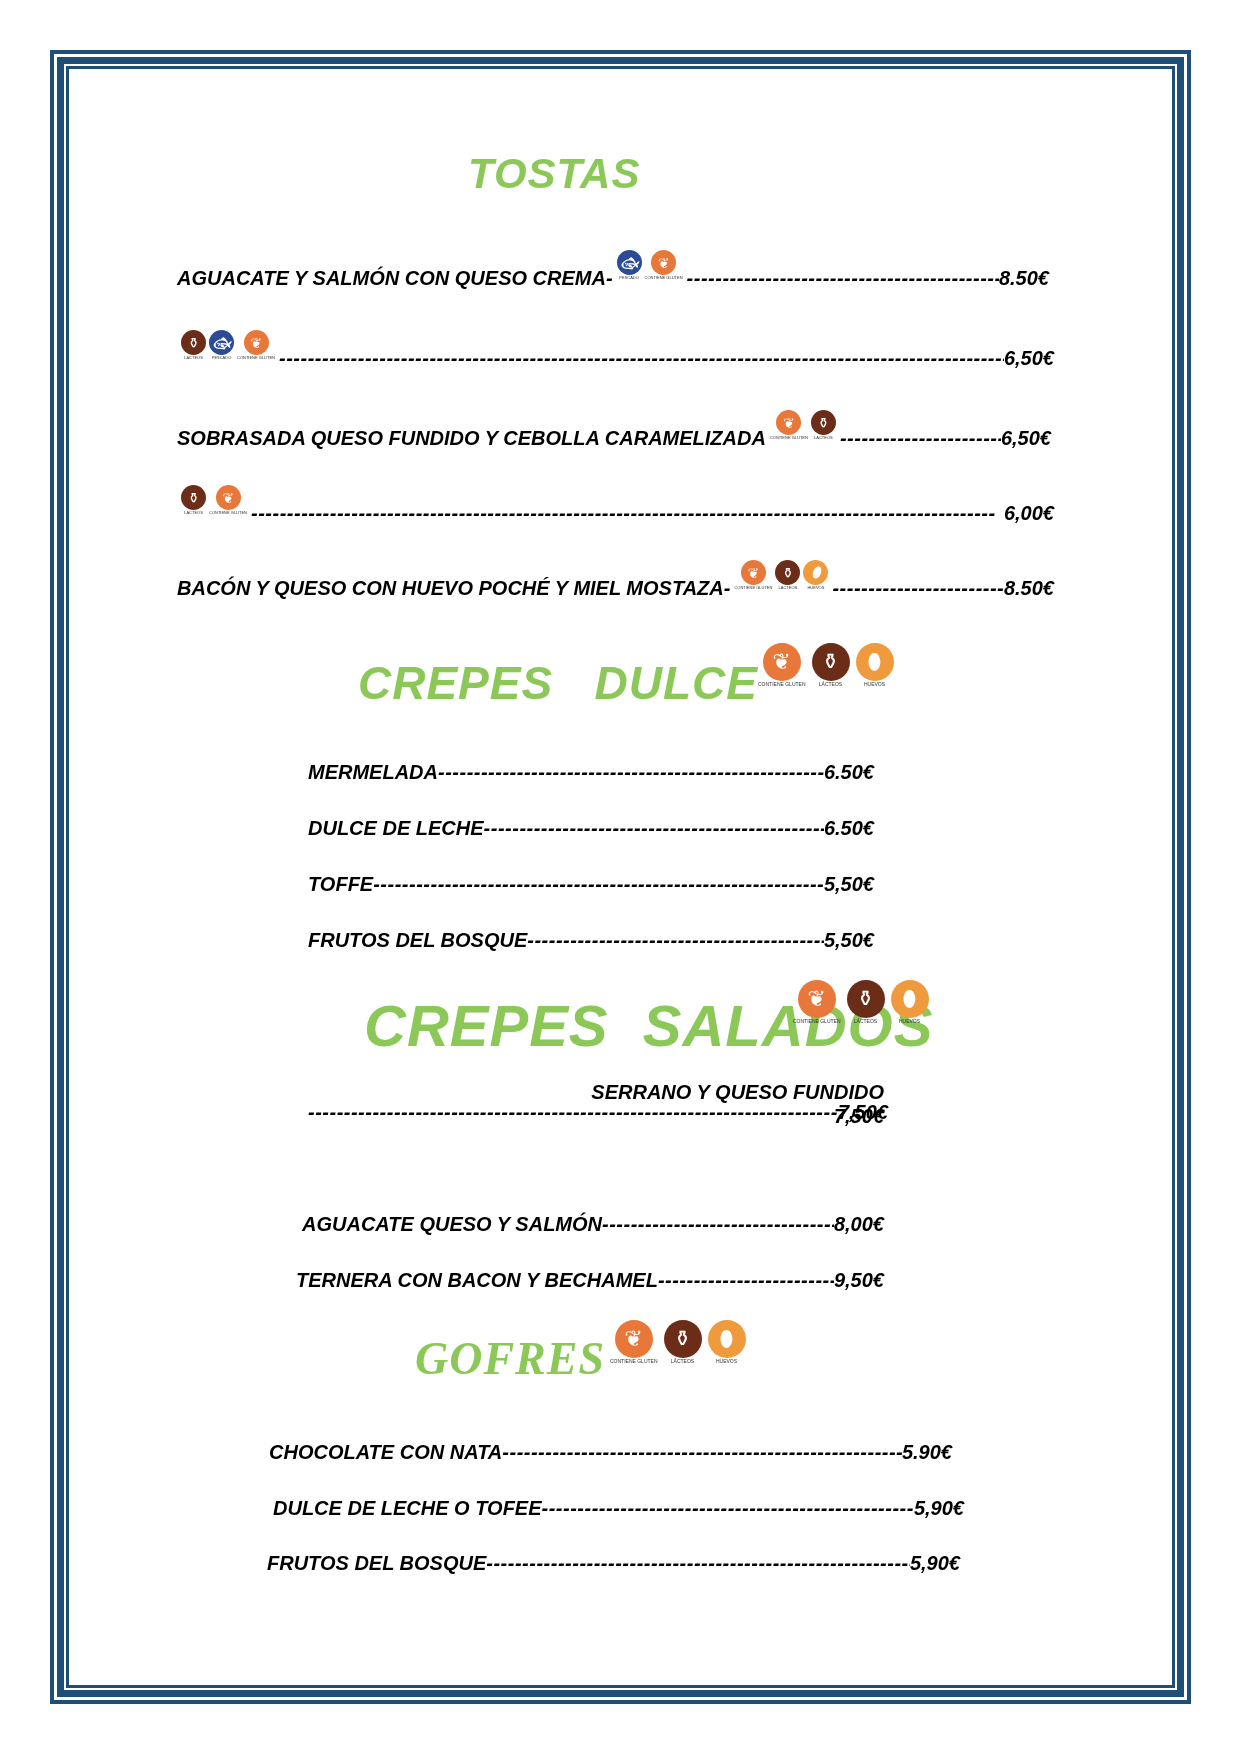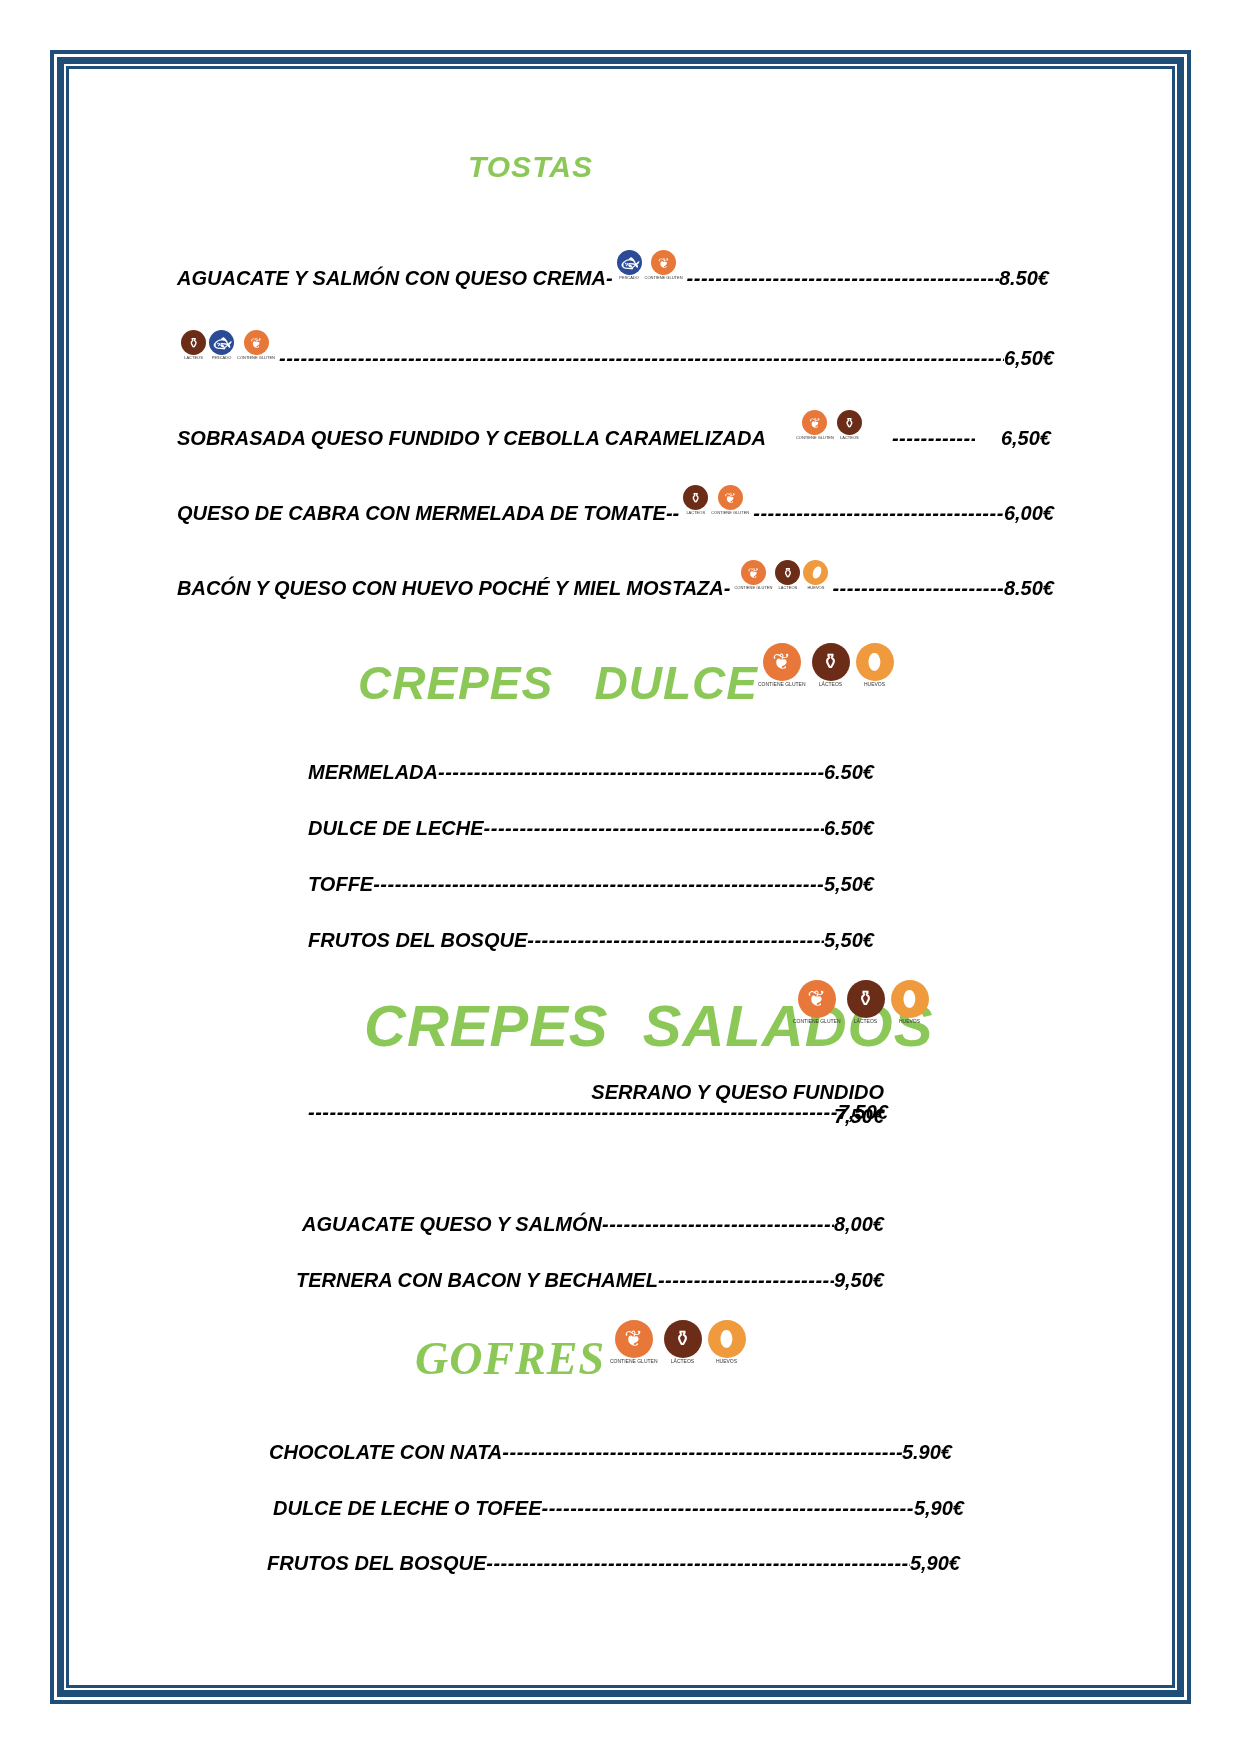--- a/index.html
+++ b/index.html
@@ -32,21 +32,21 @@
   .c-pescado { background:#2b4b97; }
   .hdr-icons { position:absolute; display:flex; gap:6px; }
 </style>
 </head>
 <body>
 
 <div class="frame1"></div>
 <div class="frame2"></div>
 <div class="frame3"></div>
 
-<div class="title" style="left:468px;top:150px;font-size:30px;">TOSTAS</div>
+<div class="title" style="left:468px;top:150px;font-size:42px;">TOSTAS</div>
 
 <div class="row" style="left:177px;top:250px;width:872px;">
   <span class="name">AGUACATE Y SALMÓN CON QUESO CREMA-</span>
   <span class="icons">
     <span class="al sm">
         <span class="circ c-pescado">🐟︎</span>
         <span class="lbl">PESCADO</span>
       </span>
     <span class="al sm">
         <span class="circ c-gluten">❦</span>
@@ -69,38 +69,37 @@
       </span>
     <span class="al sm">
         <span class="circ c-gluten">❦</span>
         <span class="lbl">CONTIENE GLUTEN</span>
       </span>
   </span>
   <span class="dashes">--------------------------------------------------------------------------------------------------------</span>
   <span class="price">6,50€</span>
 </div>
 
-<div class="row" style="left:177px;top:410px;width:874px;gap:26px;">
+<div class="row" style="left:177px;top:410px;width:874px;">
   <span class="name">SOBRASADA QUESO FUNDIDO Y CEBOLLA CARAMELIZADA</span>
   <span class="icons">
     <span class="al sm">
         <span class="circ c-gluten">❦</span>
         <span class="lbl">CONTIENE GLUTEN</span>
       </span>
     <span class="al sm">
         <span class="circ c-lacteos">⚱</span>
         <span class="lbl">LÁCTEOS</span>
       </span>
   </span>
   <span class="dashes">--------------------------------------------------------------------------------------------------------</span>
   <span class="price">6,50€</span>
 </div>
 
 <div class="row" style="left:177px;top:485px;width:877px;">
-  <span class="name">QUESO DE CABRA CON MERMELADA DE TOMATE--</span>
   <span class="icons">
     <span class="al sm">
         <span class="circ c-lacteos">⚱</span>
         <span class="lbl">LÁCTEOS</span>
       </span>
     <span class="al sm">
         <span class="circ c-gluten">❦</span>
         <span class="lbl">CONTIENE GLUTEN</span>
       </span>
   </span>

